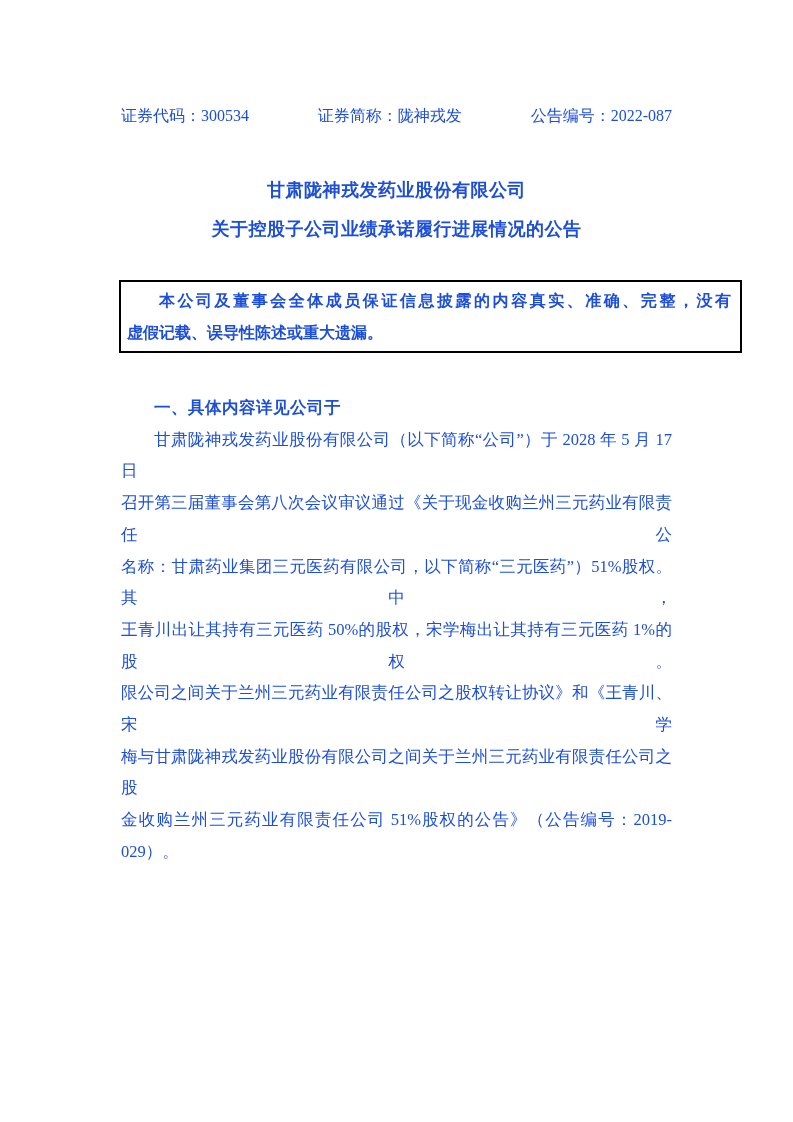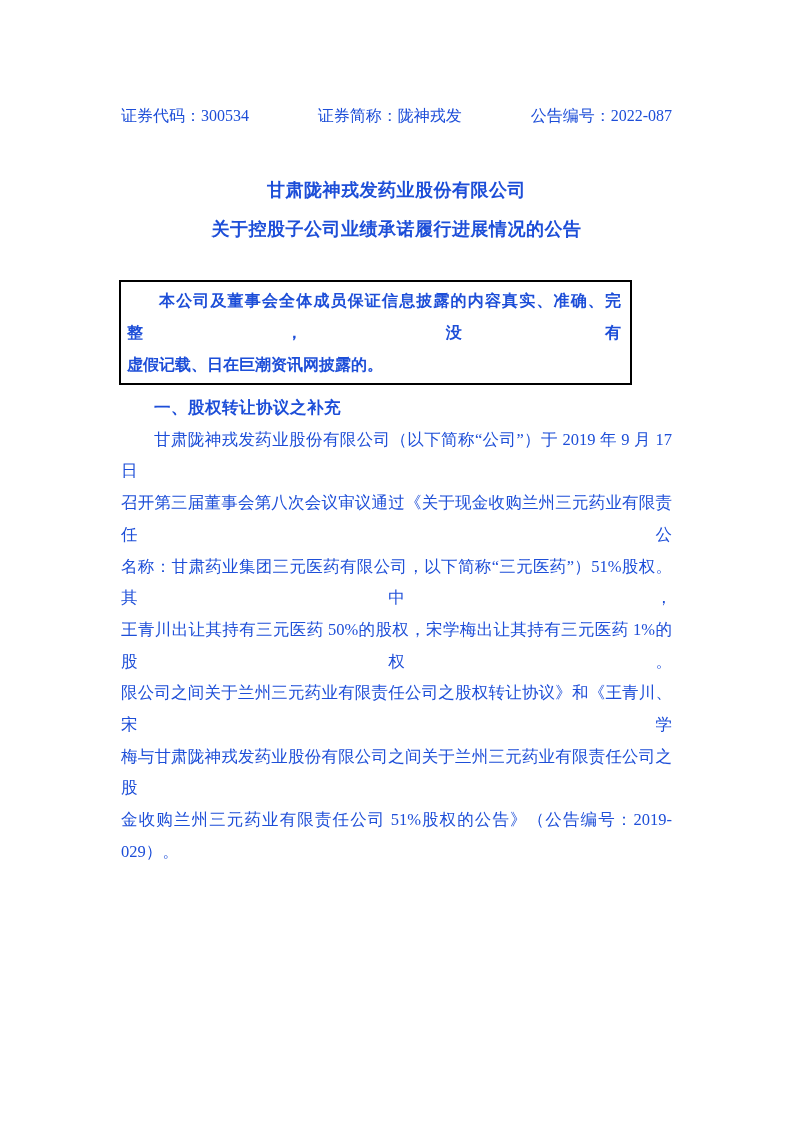--- a/index.html
+++ b/index.html
@@ -33,21 +33,21 @@
     text-align: center;
     font-size: 18px;
     font-weight: bold;
     line-height: 39px;
     letter-spacing: 0.5px;
   }
   .notice-box {
     position: absolute;
     top: 268px;
     left: 119px;
-    width: 513px;
+    width: 623px;
     border: 2px solid #000000;
     padding: 3px 9px 2px 6px;
     font-size: 16px;
     font-weight: bold;
     line-height: 32px;
   }
   .body-block {
     position: absolute;
     top: 380px;
     left: 121px;
@@ -80,27 +80,27 @@
     <span>公告编号：2022-087</span>
   </div>
 
   <div class="titles">
     <div>甘肃陇神戎发药业股份有限公司</div>
     <div>关于控股子公司业绩承诺履行进展情况的公告</div>
   </div>
 
   <div class="notice-box">
       <div class="pline">本公司及董事会全体成员保证信息披露的内容真实、准确、完整，没有</div>
-      <div class="pline">虚假记载、日在巨潮资讯网披露的。</div>
+      <div class="pline">虚假记载、误导性陈述或重大遗漏。</div>
     </div>
 
   <div class="body-block">
-    <div class="heading">一、股权转让协议之补充</div>
+    <div class="heading">一、具体内容详见公司于</div>
     <div class="para">
-        <div class="pline">甘肃陇神戎发药业股份有限公司（以下简称“公司”）于 2019 年 9 月 17 日</div>
+        <div class="pline">甘肃陇神戎发药业股份有限公司（以下简称“公司”）于 2028 年 5 月 17 日</div>
         <div class="pline">召开第三届董事会第八次会议审议通过《关于现金收购兰州三元药业有限责任公</div>
         <div class="pline">名称：甘肃药业集团三元医药有限公司，以下简称“三元医药”）51%股权。其中，</div>
         <div class="pline">王青川出让其持有三元医药 50%的股权，宋学梅出让其持有三元医药 1%的股权。</div>
         <div class="pline">限公司之间关于兰州三元药业有限责任公司之股权转让协议》和《王青川、宋学</div>
         <div class="pline">梅与甘肃陇神戎发药业股份有限公司之间关于兰州三元药业有限责任公司之股</div>
         <div class="pline">金收购兰州三元药业有限责任公司 51%股权的公告》（公告编号：2019-029）。</div>
       </div>
 
   </div>
 

